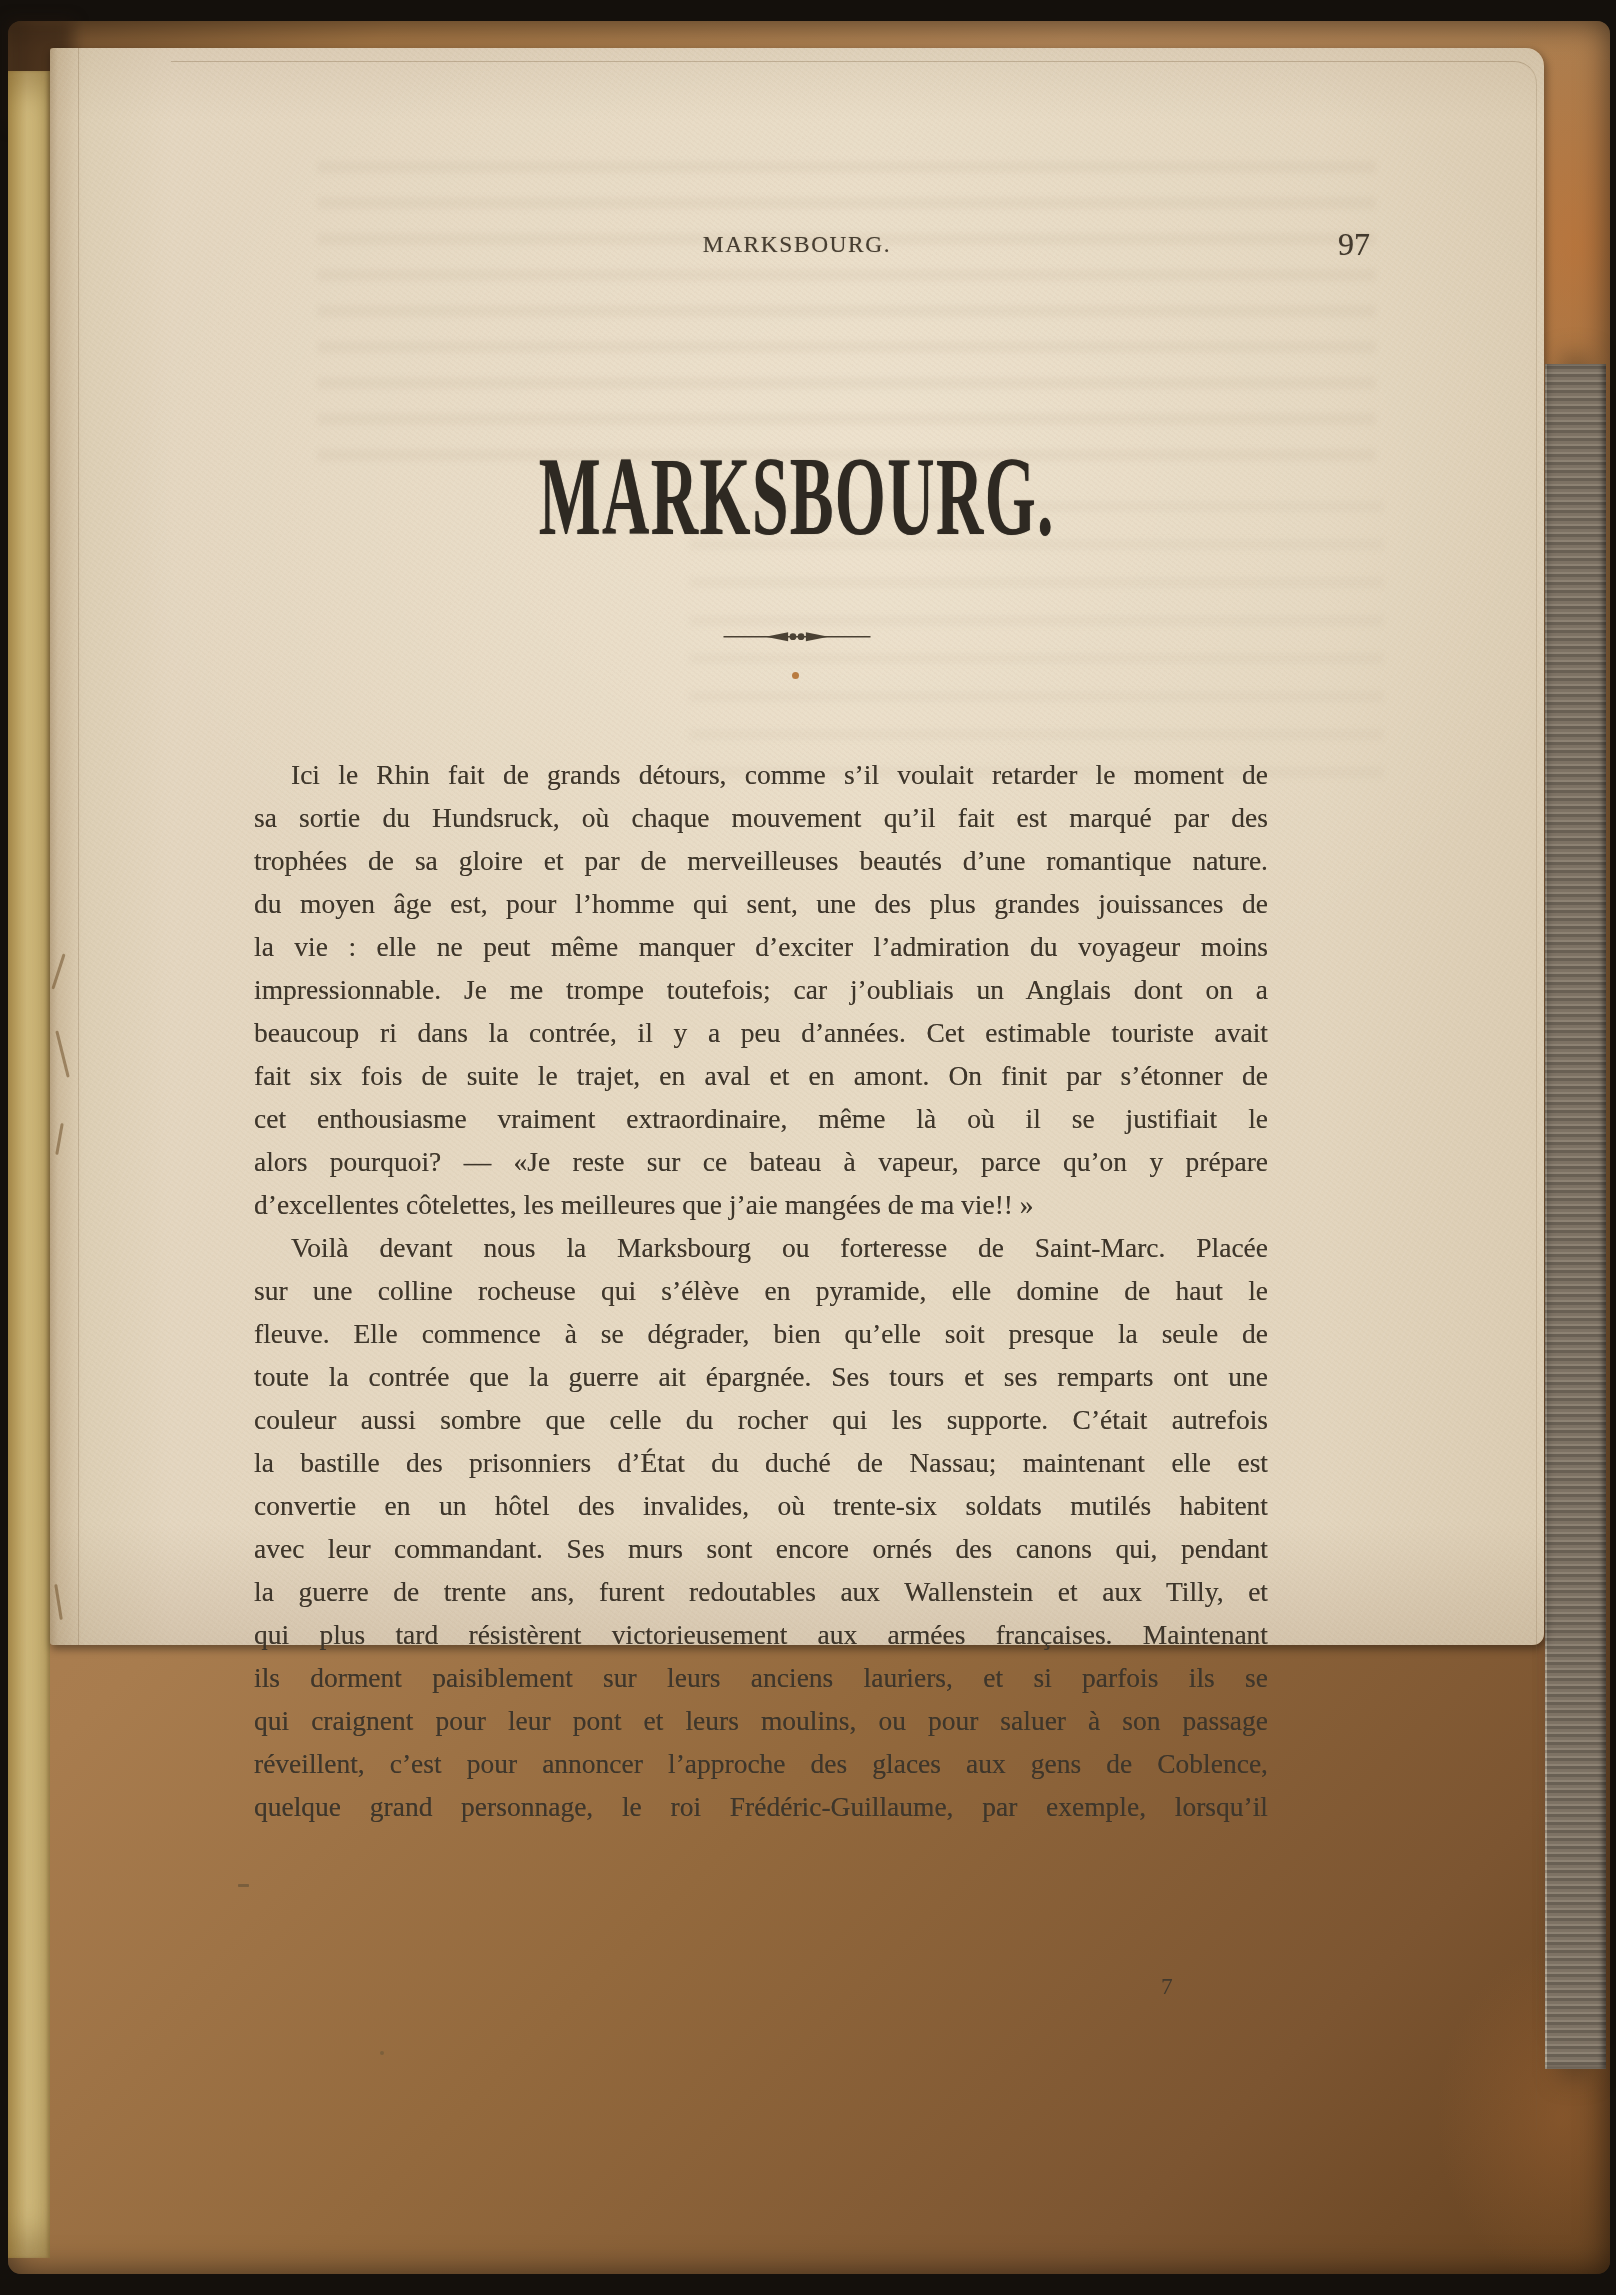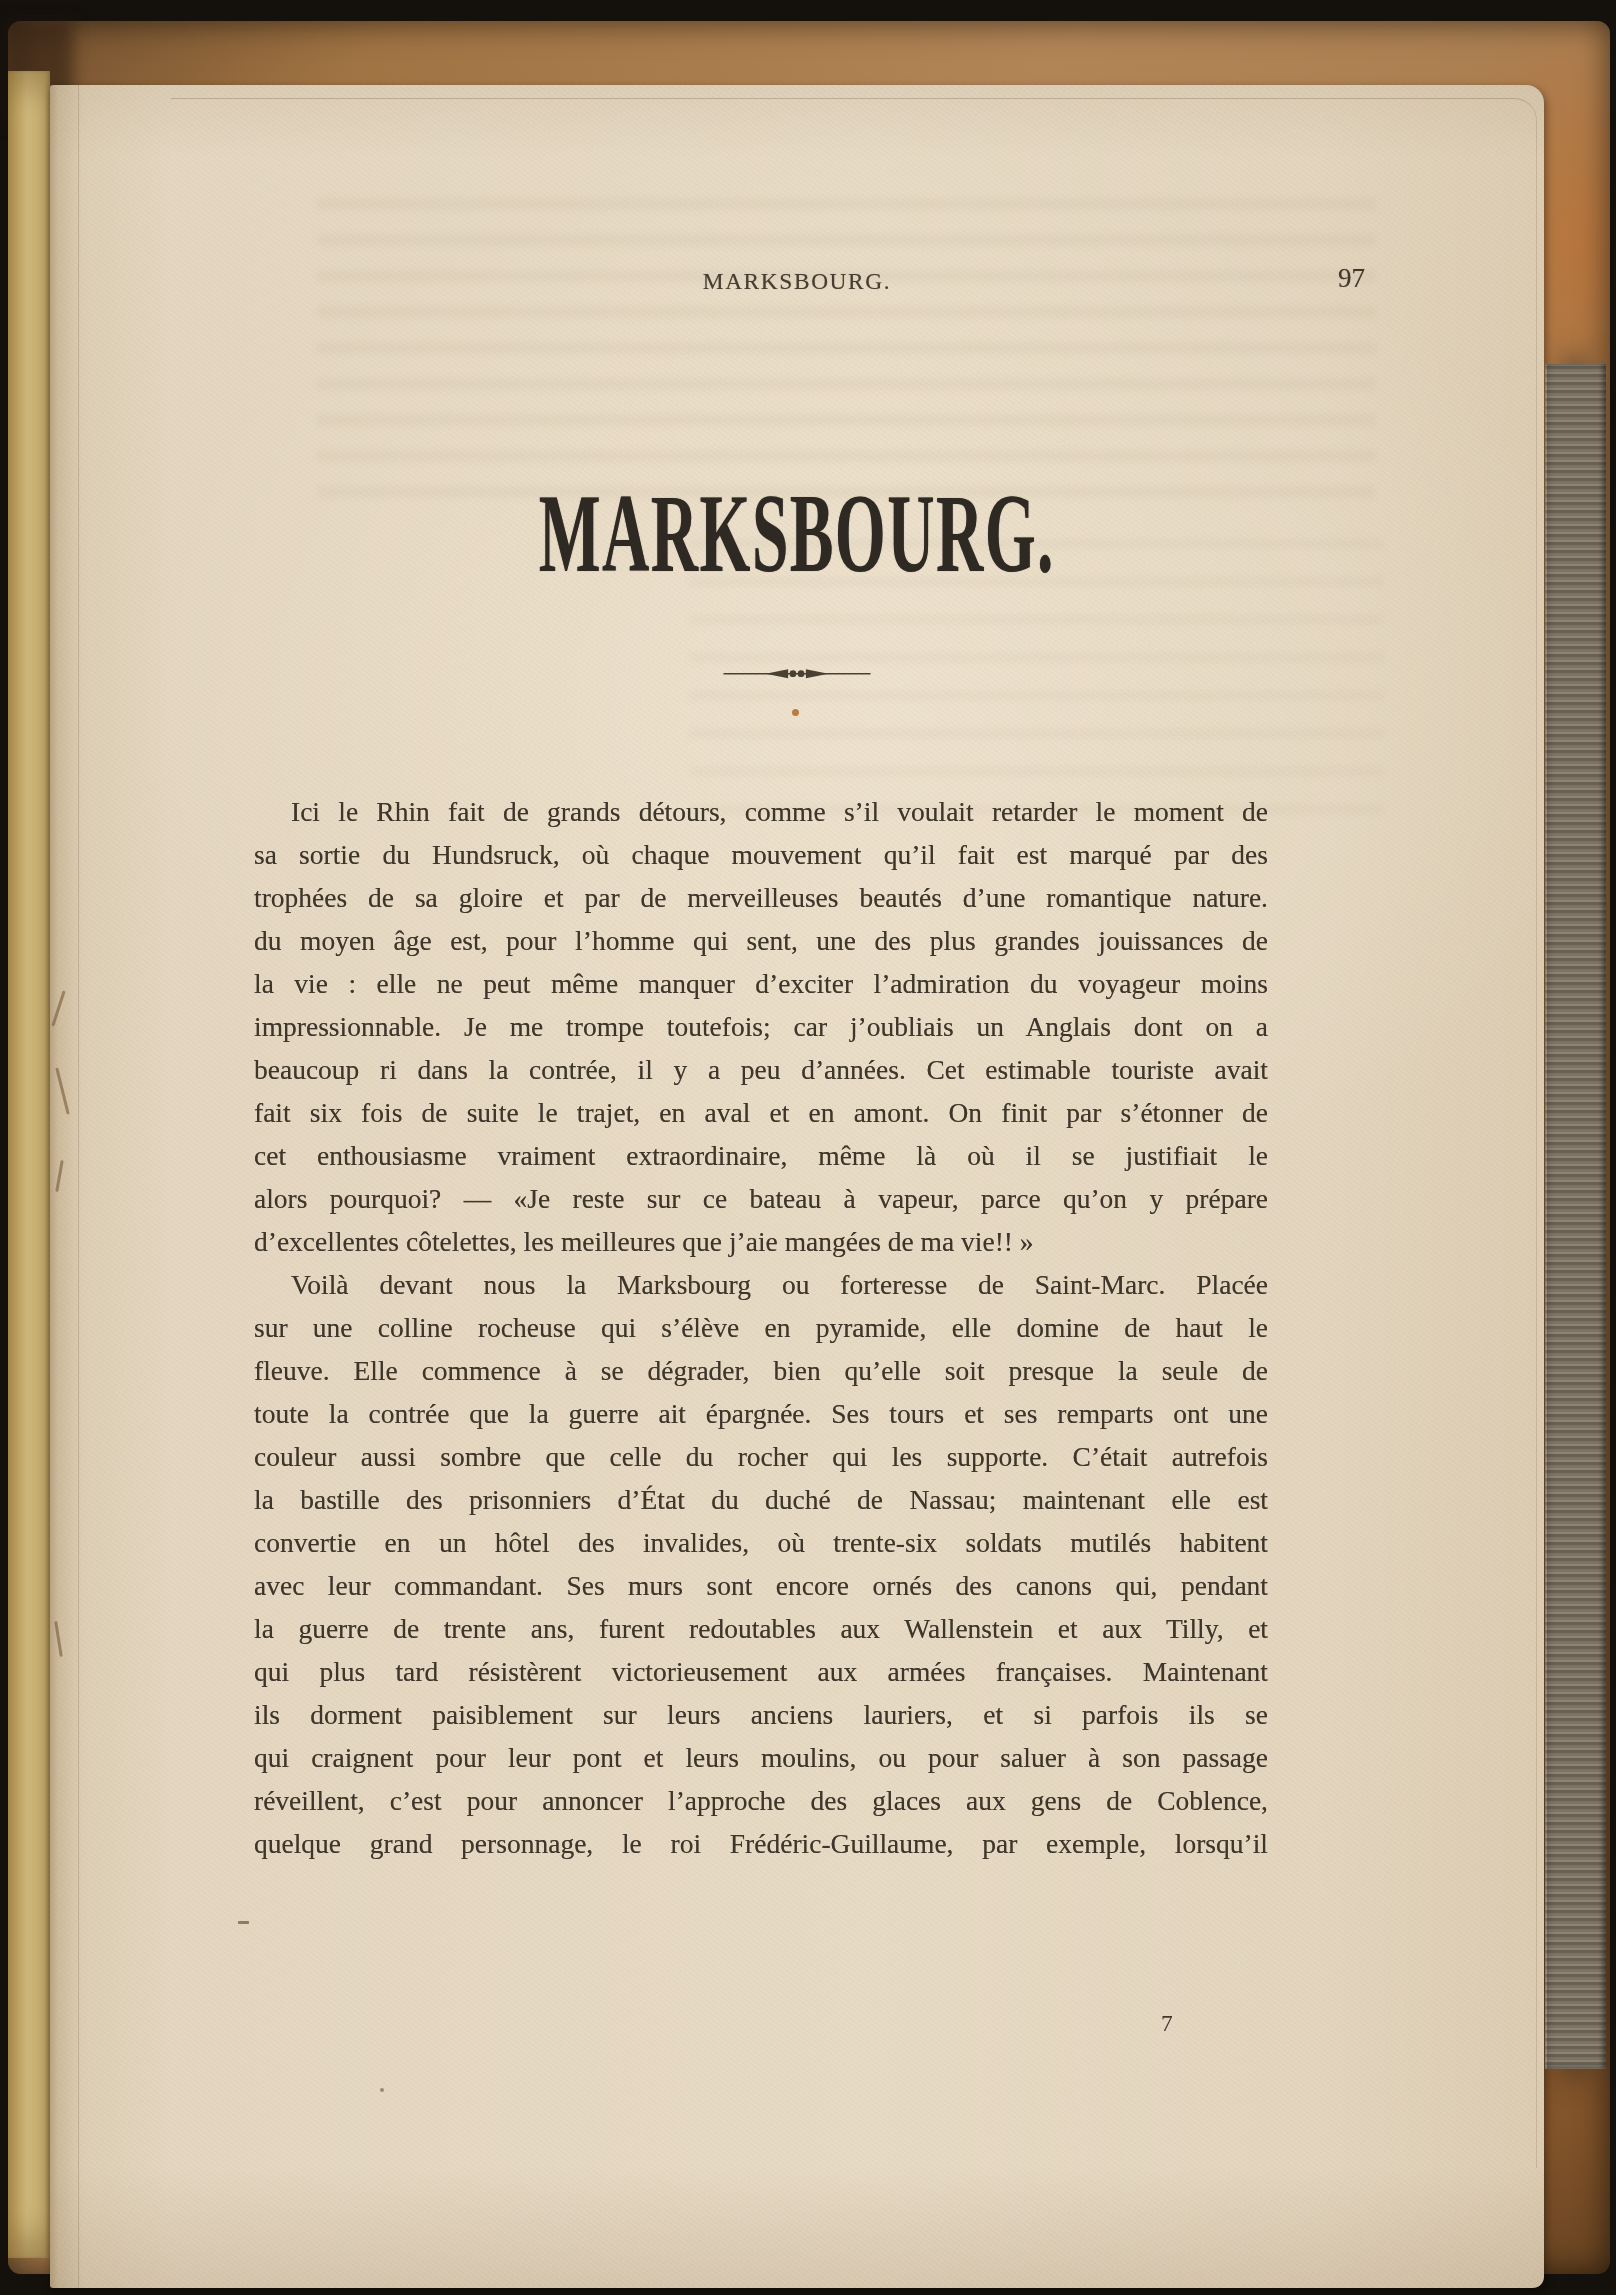--- a/index.html
+++ b/index.html
@@ -33,29 +33,28 @@
     box-shadow:inset -3.2px 0 4.8px rgba(0,0,0,.45), 0 -24px 24px -16px rgba(60,45,30,.5), 0 24px 24px -16px rgba(60,45,30,.5);
   }
   .endpaper{
     position:absolute;left:8px;top:71px;width:42px;height:2187px;
     background:linear-gradient(90deg,#c3a75f 0,#d8c284 45%,#d2bc7a 100%);
     box-shadow:inset 0 19.4px 27.5px rgba(90,60,20,.3), inset 0 -22.6px 31px rgba(90,60,20,.35), inset -2.4px 0 3.2px rgba(110,80,40,.35);
   }
 
   
   .page{
-    position:absolute;left:50px;top:48px;width:1494px;height:2203px;
+    position:absolute;left:50px;top:48px;width:1494px;height:1597px;
     border-radius:3.2px 18px 11.3px 3.2px;
     background:
       linear-gradient(0deg, rgba(150,125,95,.20) 0, transparent 121px),
       linear-gradient(180deg, rgba(150,125,95,.12) 0, transparent 73px),
       radial-gradient(1051px 768px at 55% 28%, rgba(255,248,232,.28), transparent 72%),
       linear-gradient(90deg,#d4c3a6 0,#ddcfb5 37px,#e4d6c0 121px,#e7dac4 55%,#e3d5be 85%,#dbccb2 100%);
     box-shadow:1.6px 3.2px 8px rgba(0,0,0,.4);
-    margin-top:37px;
   }
   .page::before{ 
     content:"";position:absolute;inset:0;border-radius:inherit;pointer-events:none;
     background-image:
       repeating-linear-gradient(37deg, rgba(120,95,60,.028) 0 1.6px, transparent 1.6px 4px),
       repeating-linear-gradient(-64deg, rgba(255,255,255,.032) 0 1.6px, transparent 1.6px 5.7px);
   }
   .edge-line{ 
     position:absolute;top:13px;left:121px;right:7.3px;height:2069px;
     border-top:1.6px solid rgba(118,90,58,.30);
@@ -85,21 +84,21 @@
   .sp2{left:330px;top:2003px;width:4px;height:4px;border-radius:50%;opacity:.6;}
 
   
   .content{position:absolute;inset:0;z-index:2;color:#3e362b;}
   .center-axis{position:absolute;left:0;width:100%;text-align:center;}
   .running-header{
     top:183px;font-size:23.4px;letter-spacing:1.6px;color:#473e32;
     text-shadow:0 0 0.8px rgba(70,60,45,.5);
   }
   .pagenum{
-    position:absolute;left:1288px;top:178px;font-size:27px;color:#42392d;
+    position:absolute;left:1288px;top:178px;font-size:32px;color:#42392d;
     text-shadow:0 0 0.8px rgba(70,60,45,.5);
   }
   .title-axis{top:391px;}
   .title{
     display:inline-block;margin:0;font-size:113px;line-height:1;font-weight:bold;
     letter-spacing:2.4px;color:#2e2922;transform:scaleX(.58);transform-origin:center;
     text-shadow:0 0 1.2px rgba(46,41,34,.6);
   }
   .ornament-axis{top:579px;}
   .ornament{display:inline-block;}

